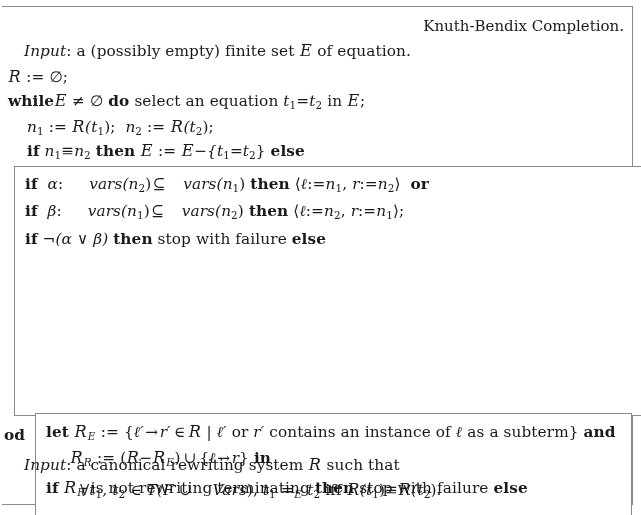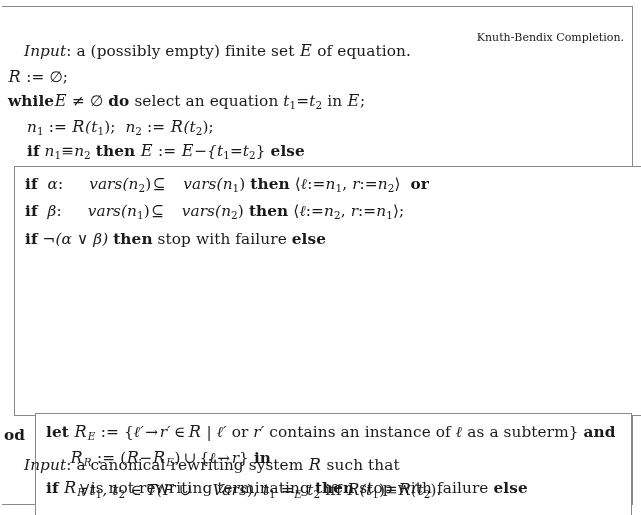--- a/index.html
+++ b/index.html
@@ -65,22 +65,22 @@
     vertical-align: -0.28em;
     font-style: normal;
   }
   .op { padding: 0 1.5px; }
   .opw { padding: 0 3px; }
 
   
   #algo-title {
     position: absolute;
     right: 8px;
-    top: 24px;
-    font-size: 11px;
+    top: 10px;
+    font-size: 15px;
     white-space: nowrap;
   }
 
   
   .nestbox {
     position: absolute;
     box-sizing: border-box;
     border: 1.3px solid #8a8a8a;
     background: #fff;
   }

